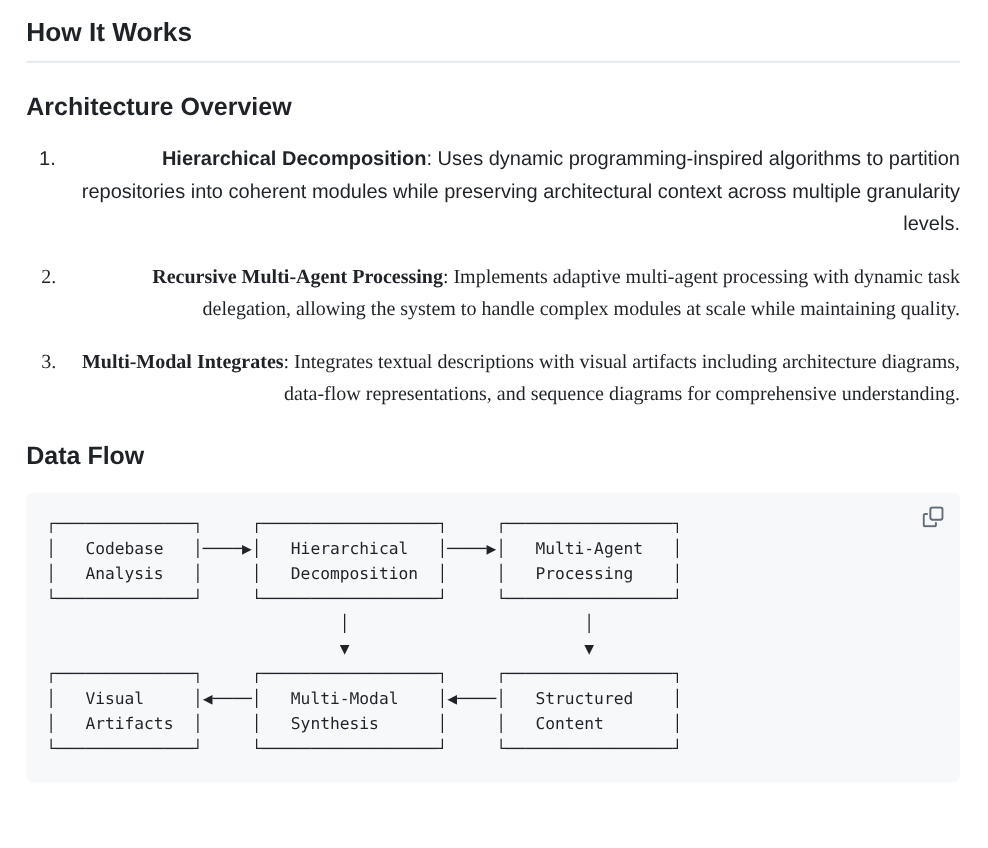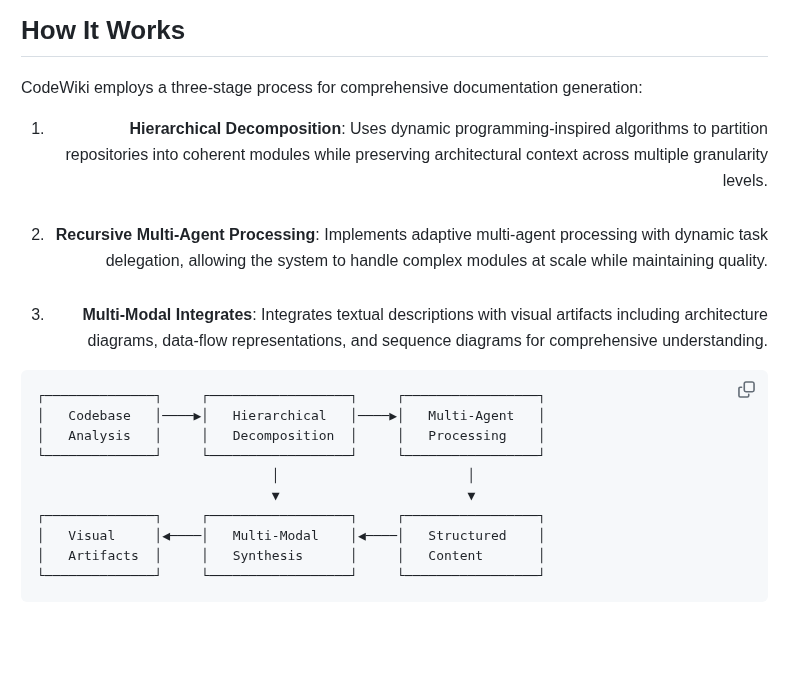--- a/index.html
+++ b/index.html
@@ -15,37 +15,37 @@
     color:var(--text);
     font-family:"Liberation Sans", sans-serif;
     font-size:16px;
     line-height:1.62;
     -webkit-font-smoothing:antialiased;
   }
   .page{padding:14px 22px 24px 21px;}
   h1{
     margin:0 0 18px 0;
     padding-bottom:9px;
-    font-size:26px;
+    font-size:21px;
     line-height:1.25;
     font-weight:600;
     border-bottom:1px solid var(--border);
   }
   h2{
     margin:24px 0 16px 0;
     font-size:20px;
     line-height:1.25;
     font-weight:600;
   }
   p{margin:0 0 16px 0;}
   ol{
     margin:0 0 16px 0;
     padding-left:28px;
   }
-  ol li + li{margin-top:28px;}
+  ol li + li{margin-top:16px;font-family:Liberation Serif, serif;}
   ol li{padding-left:2px;text-align:right;}
   strong{font-weight:700;}
   .code-wrap{
     position:relative;
     margin-top:16px;
   }
   pre{
     margin:0;
     background:var(--code-bg);
     border-radius:6px;
@@ -77,29 +77,30 @@
   }
   .copy-btn svg{display:block;}
 </style>
 </head>
 <body>
 
 <div class="page">
 
   <h1>How It Works</h1>
 
+  <h2>Architecture Overview</h2>
 
-  <p>CodeWiki employs a three-stage process for comprehensive documentation generation:</p>
 
   <ol>
     <li><strong>Hierarchical Decomposition</strong><span>: Uses dynamic programming-inspired algorithms to partition repositories into coherent modules while preserving architectural context across multiple granularity levels.</span></li>
     <li><strong>Recursive Multi-Agent Processing</strong><span>: Implements adaptive multi-agent processing with dynamic task delegation, allowing the system to handle complex modules at scale while maintaining quality.</span></li>
     <li><strong>Multi-Modal Integrates</strong><span>: Integrates textual descriptions with visual artifacts including architecture diagrams, data-flow representations, and sequence diagrams for comprehensive understanding.</span></li>
   </ol>
 
+  <h2>Data Flow</h2>
 
   <div class="code-wrap">
     <pre><code>┌──────────────┐     ┌──────────────────┐     ┌─────────────────┐
 │   Codebase   │────▶│   Hierarchical   │────▶│   Multi-Agent   │
 │   Analysis   │     │   Decomposition  │     │   Processing    │
 └──────────────┘     └──────────────────┘     └─────────────────┘
                               │                        │
                               ▼                        ▼
 ┌──────────────┐     ┌──────────────────┐     ┌─────────────────┐
 │   Visual     │◀────│   Multi-Modal    │◀────│   Structured    │

